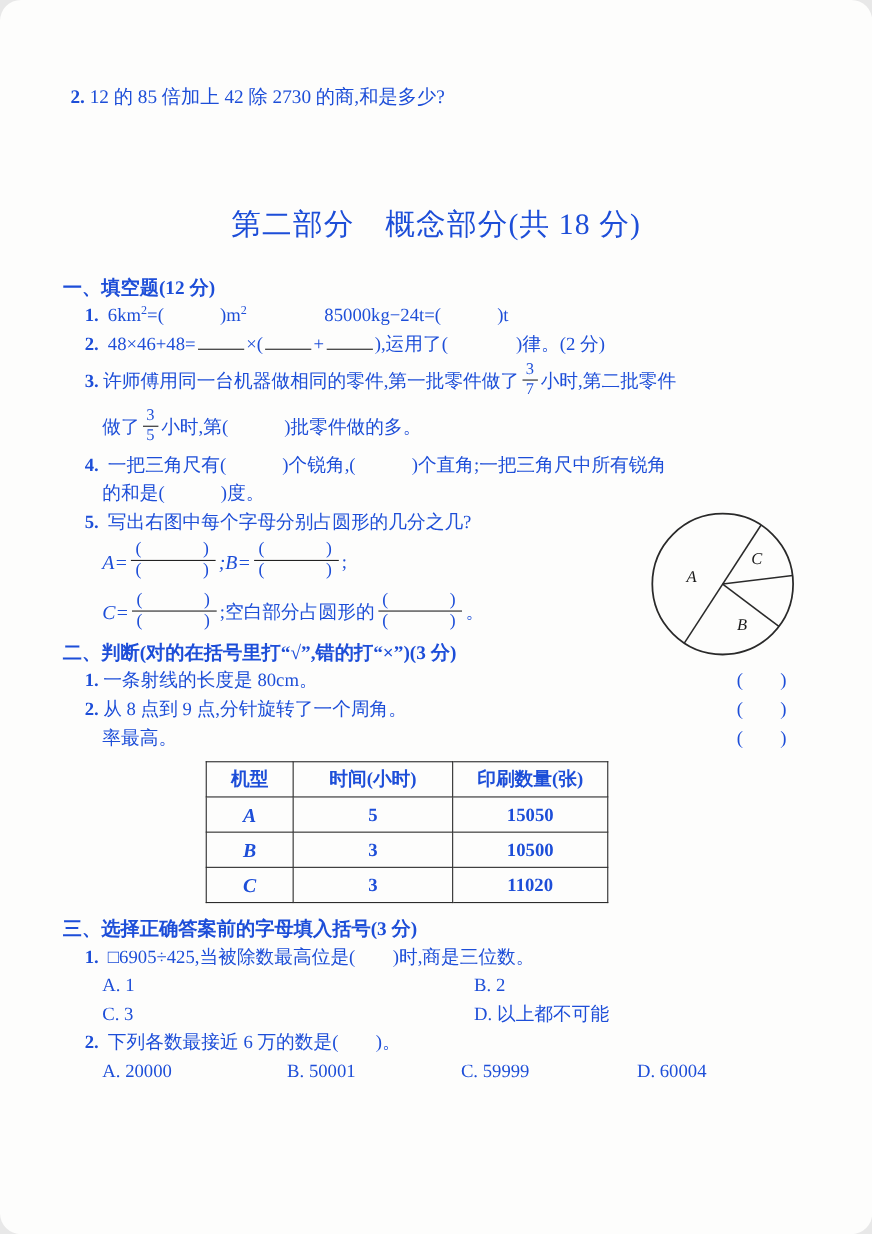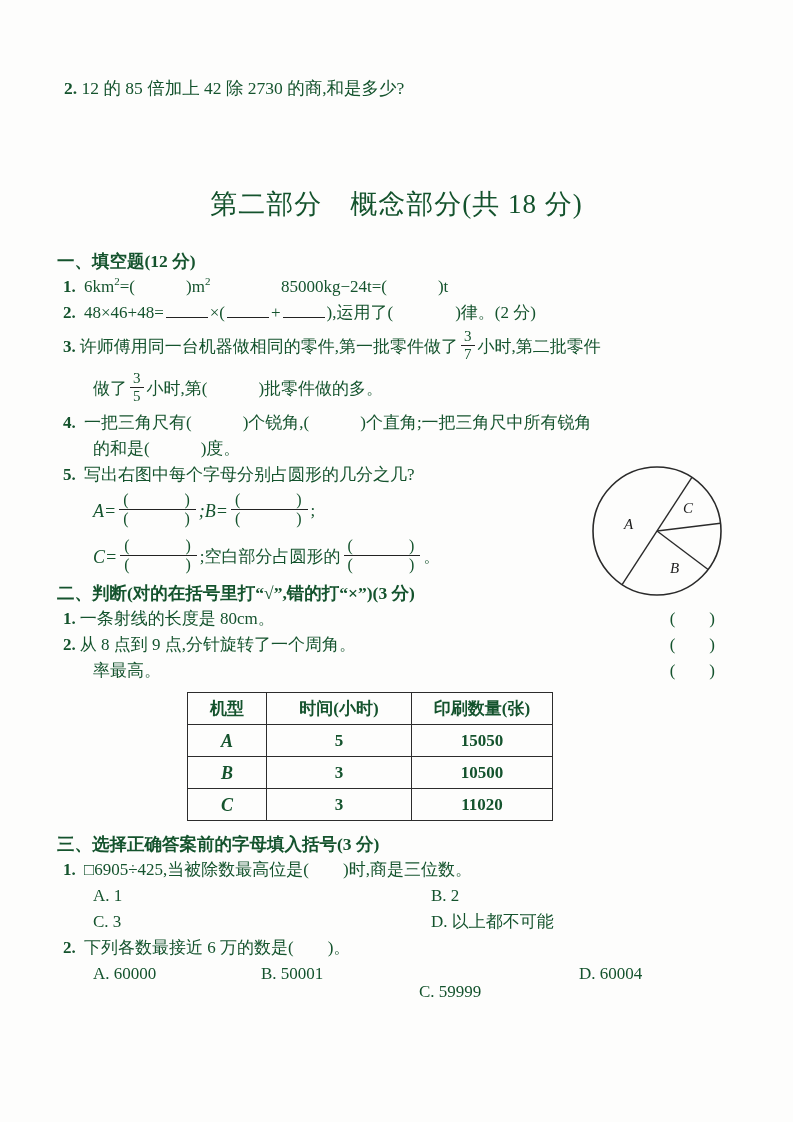--- a/index.html
+++ b/index.html
@@ -3,23 +3,24 @@
 <meta charset="utf-8">
 <style>
   html, body { margin: 0; padding: 0; background: #e8e8e8; }
   .page {
     position: relative;
     width: 793px;
     height: 1122px;
     margin: 0 auto;
     background: #fdfdfc;
     font-family: "Liberation Serif", "DejaVu Serif", serif;
-    color: #14532d;
+    color: #1d4ed8;
     font-size: 17px;
     overflow: hidden;
+    border-radius: 19px;
   }
   .top-question {
     position: absolute;
     left: 64px;
     top: 76px;
     font-size: 17.5px;
   }
   .top-question .qnum { font-weight: bold; }
   .part-title {
     position: absolute;
@@ -32,21 +33,21 @@
     letter-spacing: 1px;
   }
   .content {
     position: absolute;
     left: 57px;
     top: 248px;
     width: 682px;
     line-height: 26px;
   }
   .sec-heading { font-weight: 700; font-size: 17.5px; }
-  .item { margin-left: 6px; }
+  .item { margin-left: 20px; }
   .item .qnum { font-weight: bold; margin-right: 4px; }
   .cont-line { margin-left: 36px; }
   sup { font-size: 11px; vertical-align: super; line-height: 0; }
   .gap-wide { display: inline-block; width: 62px; }
   .blank {
     display: inline-block;
     width: 42px;
     border-bottom: 1.3px solid #222;
     height: 15px;
     margin: 0 2px;
@@ -89,21 +90,21 @@
   table.printer th:nth-child(1), table.printer td:nth-child(1) { width: 66px; }
   table.printer th:nth-child(2), table.printer td:nth-child(2) { width: 132px; }
   table.printer th:nth-child(3), table.printer td:nth-child(3) { width: 128px; }
   table.printer td:first-child { font-style: italic; font-size: 18px; }
   
   .opt-row-2 { display: flex; margin-left: 36px; }
   .opt-row-2 .opt:first-child { width: 338px; }
   .opt-row-4 { display: flex; margin-left: 36px; }
   .opt-row-4 .opt:nth-child(1) { width: 168px; }
   .opt-row-4 .opt:nth-child(2) { width: 158px; }
-  .opt-row-4 .opt:nth-child(3) { width: 160px; margin-top: 18px; }
+  .opt-row-4 .opt:nth-child(3) { width: 160px; }
   
   .pie {
     position: absolute;
     left: 586px;
     top: 461px;
     width: 146px;
     height: 140px;
   }
   .pie text {
     font-family: "Liberation Serif", "DejaVu Serif", serif;
@@ -254,21 +255,21 @@
     <div class="opt-row-2">
       <span class="opt">C. 3</span>
       <span class="opt">D. 以上都不可能</span>
     </div>
 
     <div class="item">
       <span class="qnum">2.</span>
       <span>下列各数最接近 6 万的数是(　　)。</span>
     </div>
     <div class="opt-row-4">
-      <span class="opt">A. 60000</span>
+      <span class="opt">A. 20000</span>
       <span class="opt">B. 50001</span>
       <span class="opt">C. 59999</span>
       <span class="opt">D. 60004</span>
     </div>
 
   </div>
 
   <svg class="pie" viewBox="0 0 146 140">
     <circle cx="71" cy="70" r="64" fill="none" stroke="#2a2a2a" stroke-width="1.6"></circle>
     <line x1="105.9" y1="16.3" x2="36.1" y2="123.7" stroke="#2a2a2a" stroke-width="1.4"></line>

